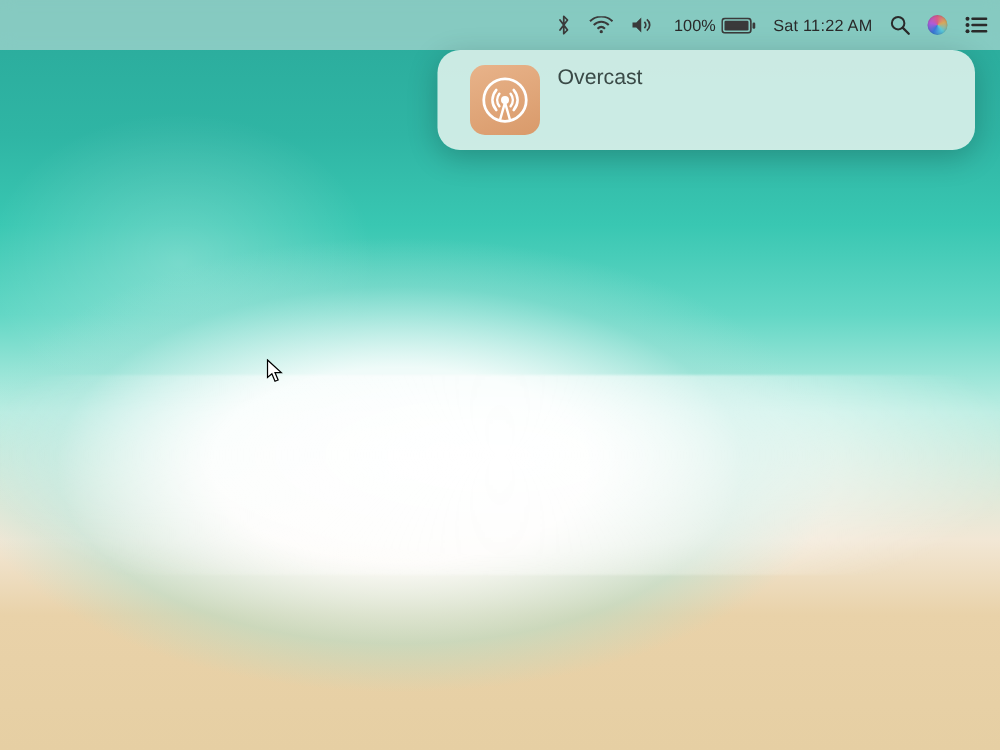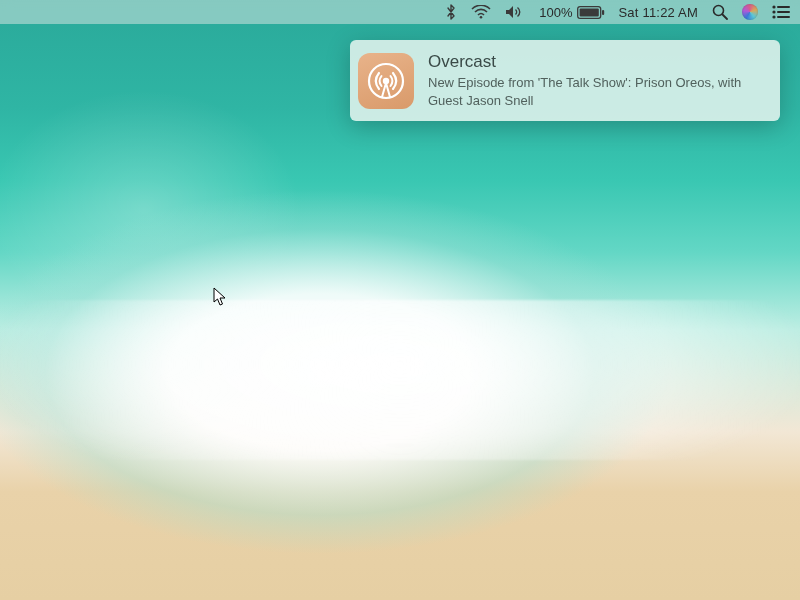--- a/index.html
+++ b/index.html
@@ -23,21 +23,21 @@
   }
   
   .foam {
     position:absolute; left:0; right:0; top:300px; height:160px;
     background:
       radial-gradient(ellipse 600px 200px at 50% 40%, rgba(255,255,255,0.9) 0%, rgba(255,255,255,0.5) 40%, rgba(255,255,255,0) 70%);
     filter: blur(1px);
     pointer-events:none;
   }
   .menubar {
-    position: absolute; top: 0; left: 0; right: 0; height: 24px;
+    position: absolute; top: 0; left: 0; right: 0; height: 40px;
     background: rgba(210, 228, 224, 0.55);
     backdrop-filter: blur(6px);
     display: flex; align-items: center; justify-content: flex-end;
     padding: 0 10px;
     gap: 14px;
     font-size: 13px;
     color: #2a2a2a;
   }
   .menubar .mi { display:flex; align-items:center; gap:4px; cursor:default; }
   .menubar svg { display:block; }
@@ -46,25 +46,24 @@
   .cursor {
     position:absolute; left:213px; top:287px; width:14px; height:20px;
     pointer-events:none;
   }
 
   .notification {
     position:absolute;
     top: 40px; right: 20px;
     width: 430px;
     background: rgba(225, 242, 237, 0.88);
-    border-radius: 6px;
+    border-radius: 18px;
     box-shadow: 0 6px 24px rgba(0,0,0,0.22);
     display:flex;
-    align-items:center;
-    padding: 12px 8px;
+    padding: 12px 26px;
     gap: 14px;
   }
   .notif-icon {
     width:56px; height:56px;
     border-radius:12px;
     background: linear-gradient(160deg,#e8b38a,#d99a6a);
     display:flex; align-items:center; justify-content:center;
     flex: 0 0 56px;
   }
   .notif-text { flex:1; color:#384845; }
@@ -144,20 +143,19 @@
         <path d="M13 12 C9 17 9 23 13 28" fill="none" stroke="#fff" stroke-width="2.2" stroke-linecap="round"></path>
         <path d="M27 12 C31 17 31 23 27 28" fill="none" stroke="#fff" stroke-width="2.2" stroke-linecap="round"></path>
         <path d="M15.5 15 C13.2 18 13.2 22 15.5 25" fill="none" stroke="#fff" stroke-width="2" stroke-linecap="round"></path>
         <path d="M24.5 15 C26.8 18 26.8 22 24.5 25" fill="none" stroke="#fff" stroke-width="2" stroke-linecap="round"></path>
         <line x1="20" y1="22" x2="16" y2="36" stroke="#fff" stroke-width="2" stroke-linecap="round"></line>
         <line x1="20" y1="22" x2="24" y2="36" stroke="#fff" stroke-width="2" stroke-linecap="round"></line>
       </svg>
     </div>
     <div class="notif-text">
       <div class="notif-title">Overcast</div>
-      <div class="notif-body">New Episode from 'The Talk Show': Prison Oreos, with Guest Jason Snell</div>
     </div>
   </div>
 
   <svg class="cursor" viewBox="0 0 14 20">
     <path d="M1 1 L1 15 L4.5 12 L7 18 L9.5 17 L7 11 L12 11 Z" fill="#fff" stroke="#000" stroke-width="1"></path>
   </svg>
 </div>
 
 </body></html>

